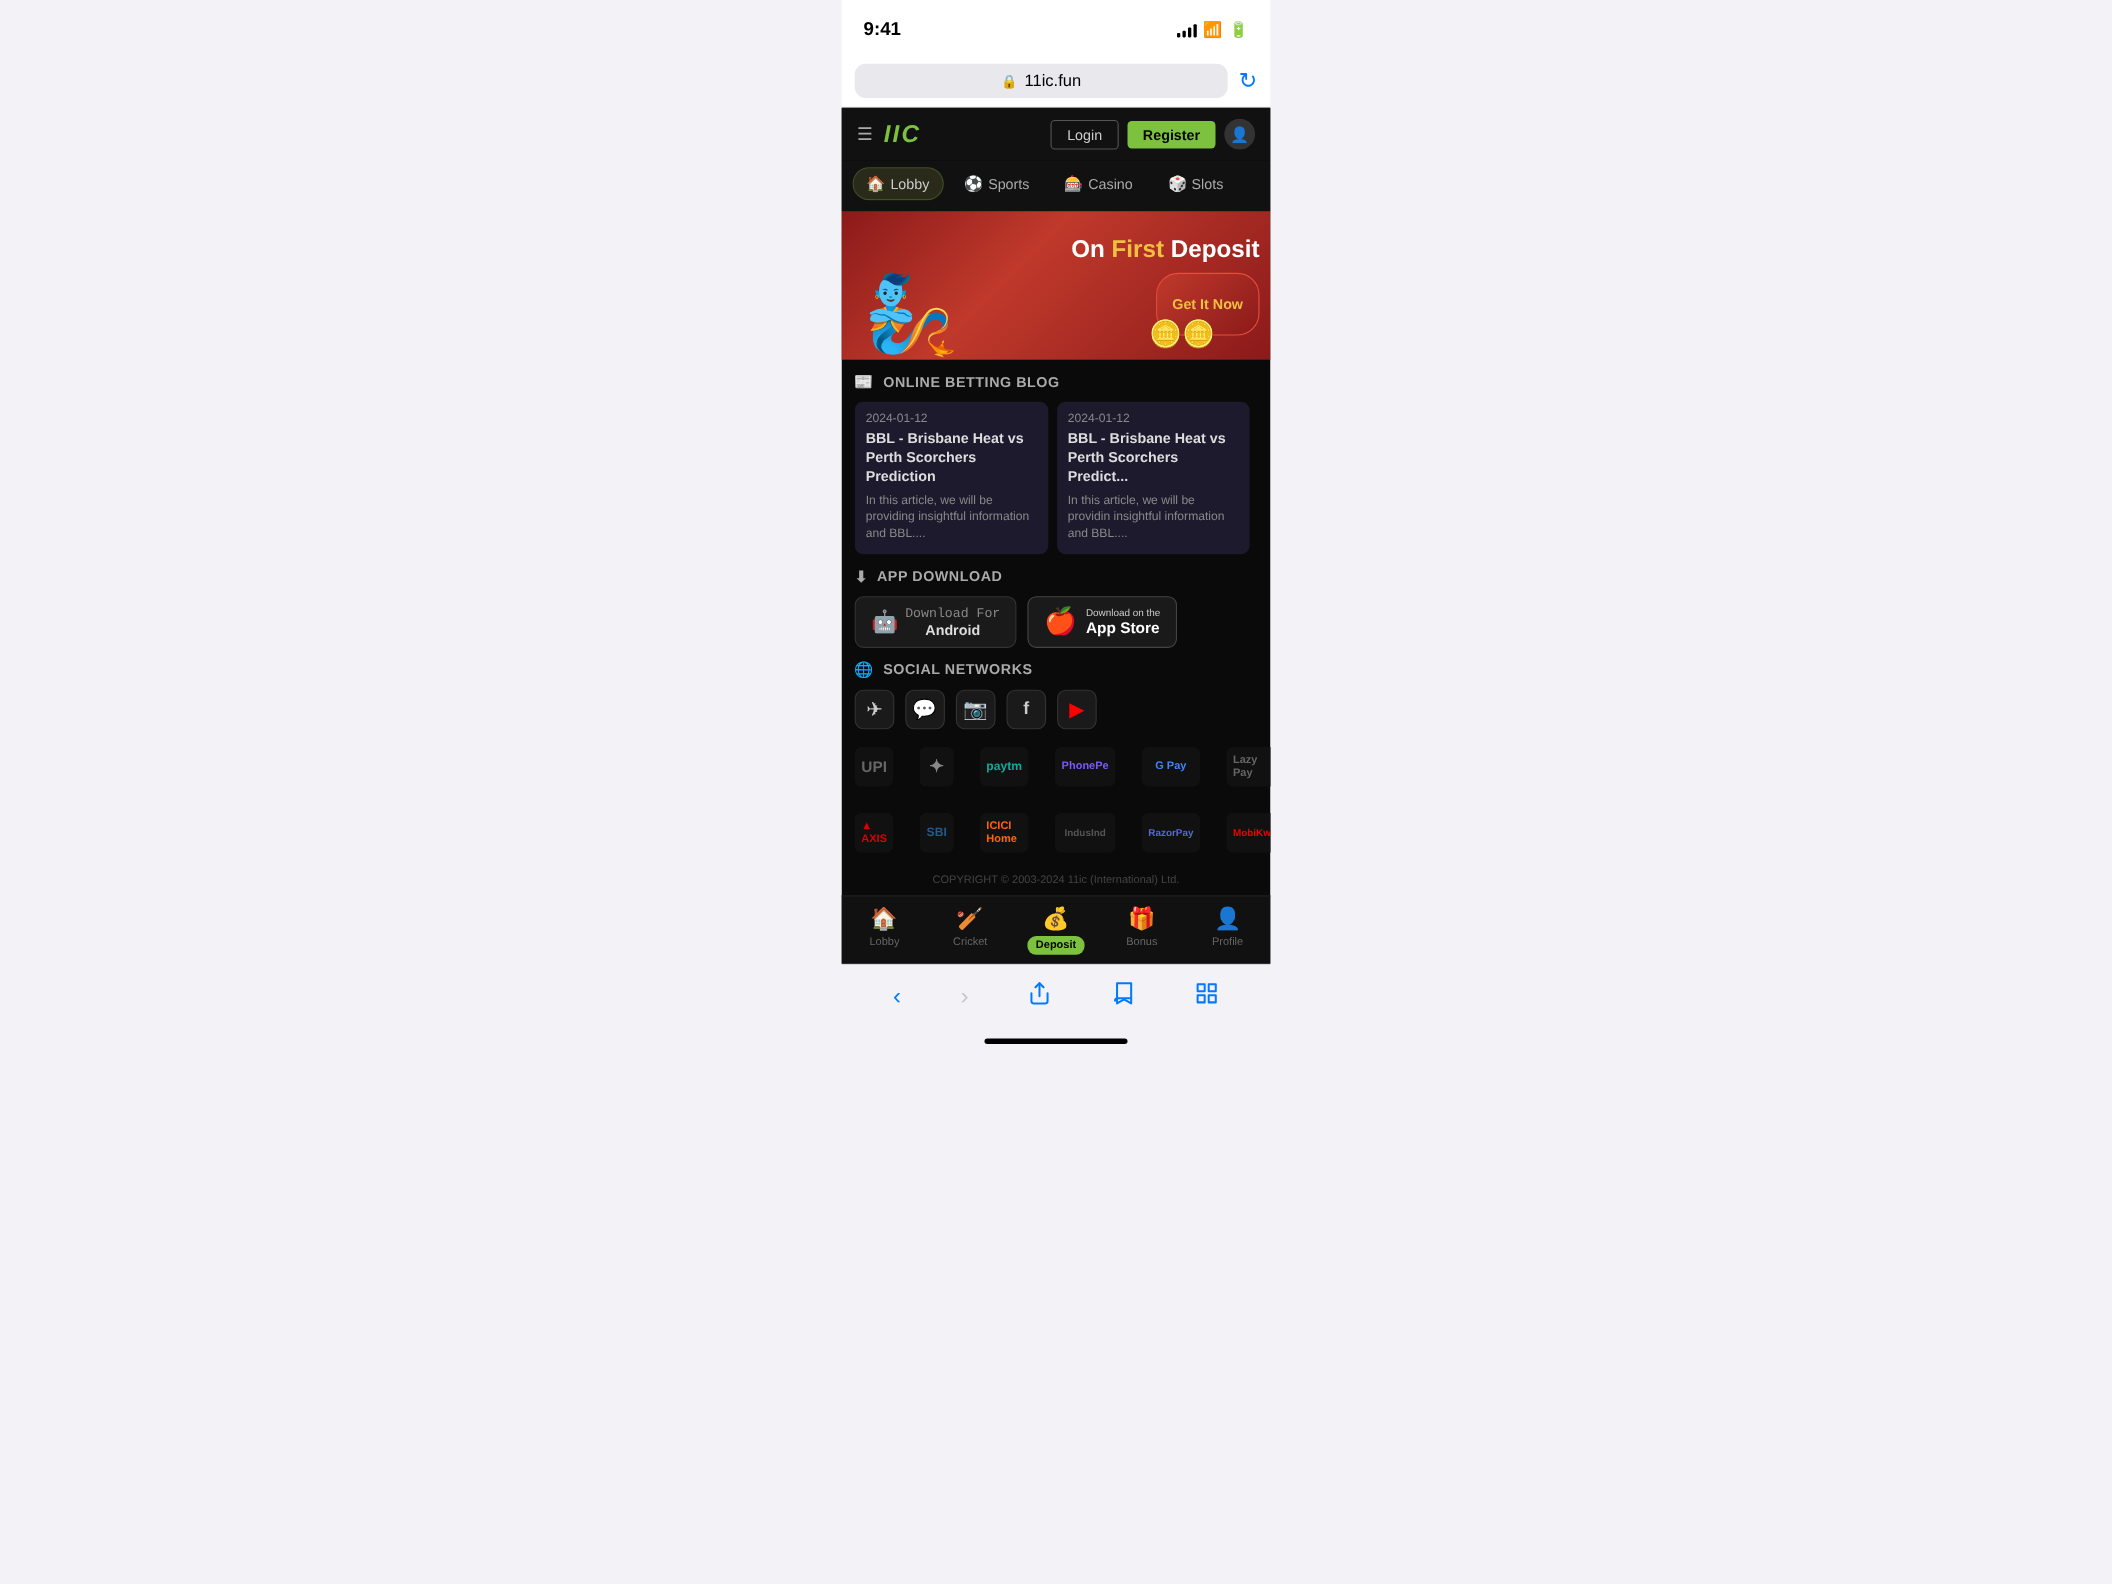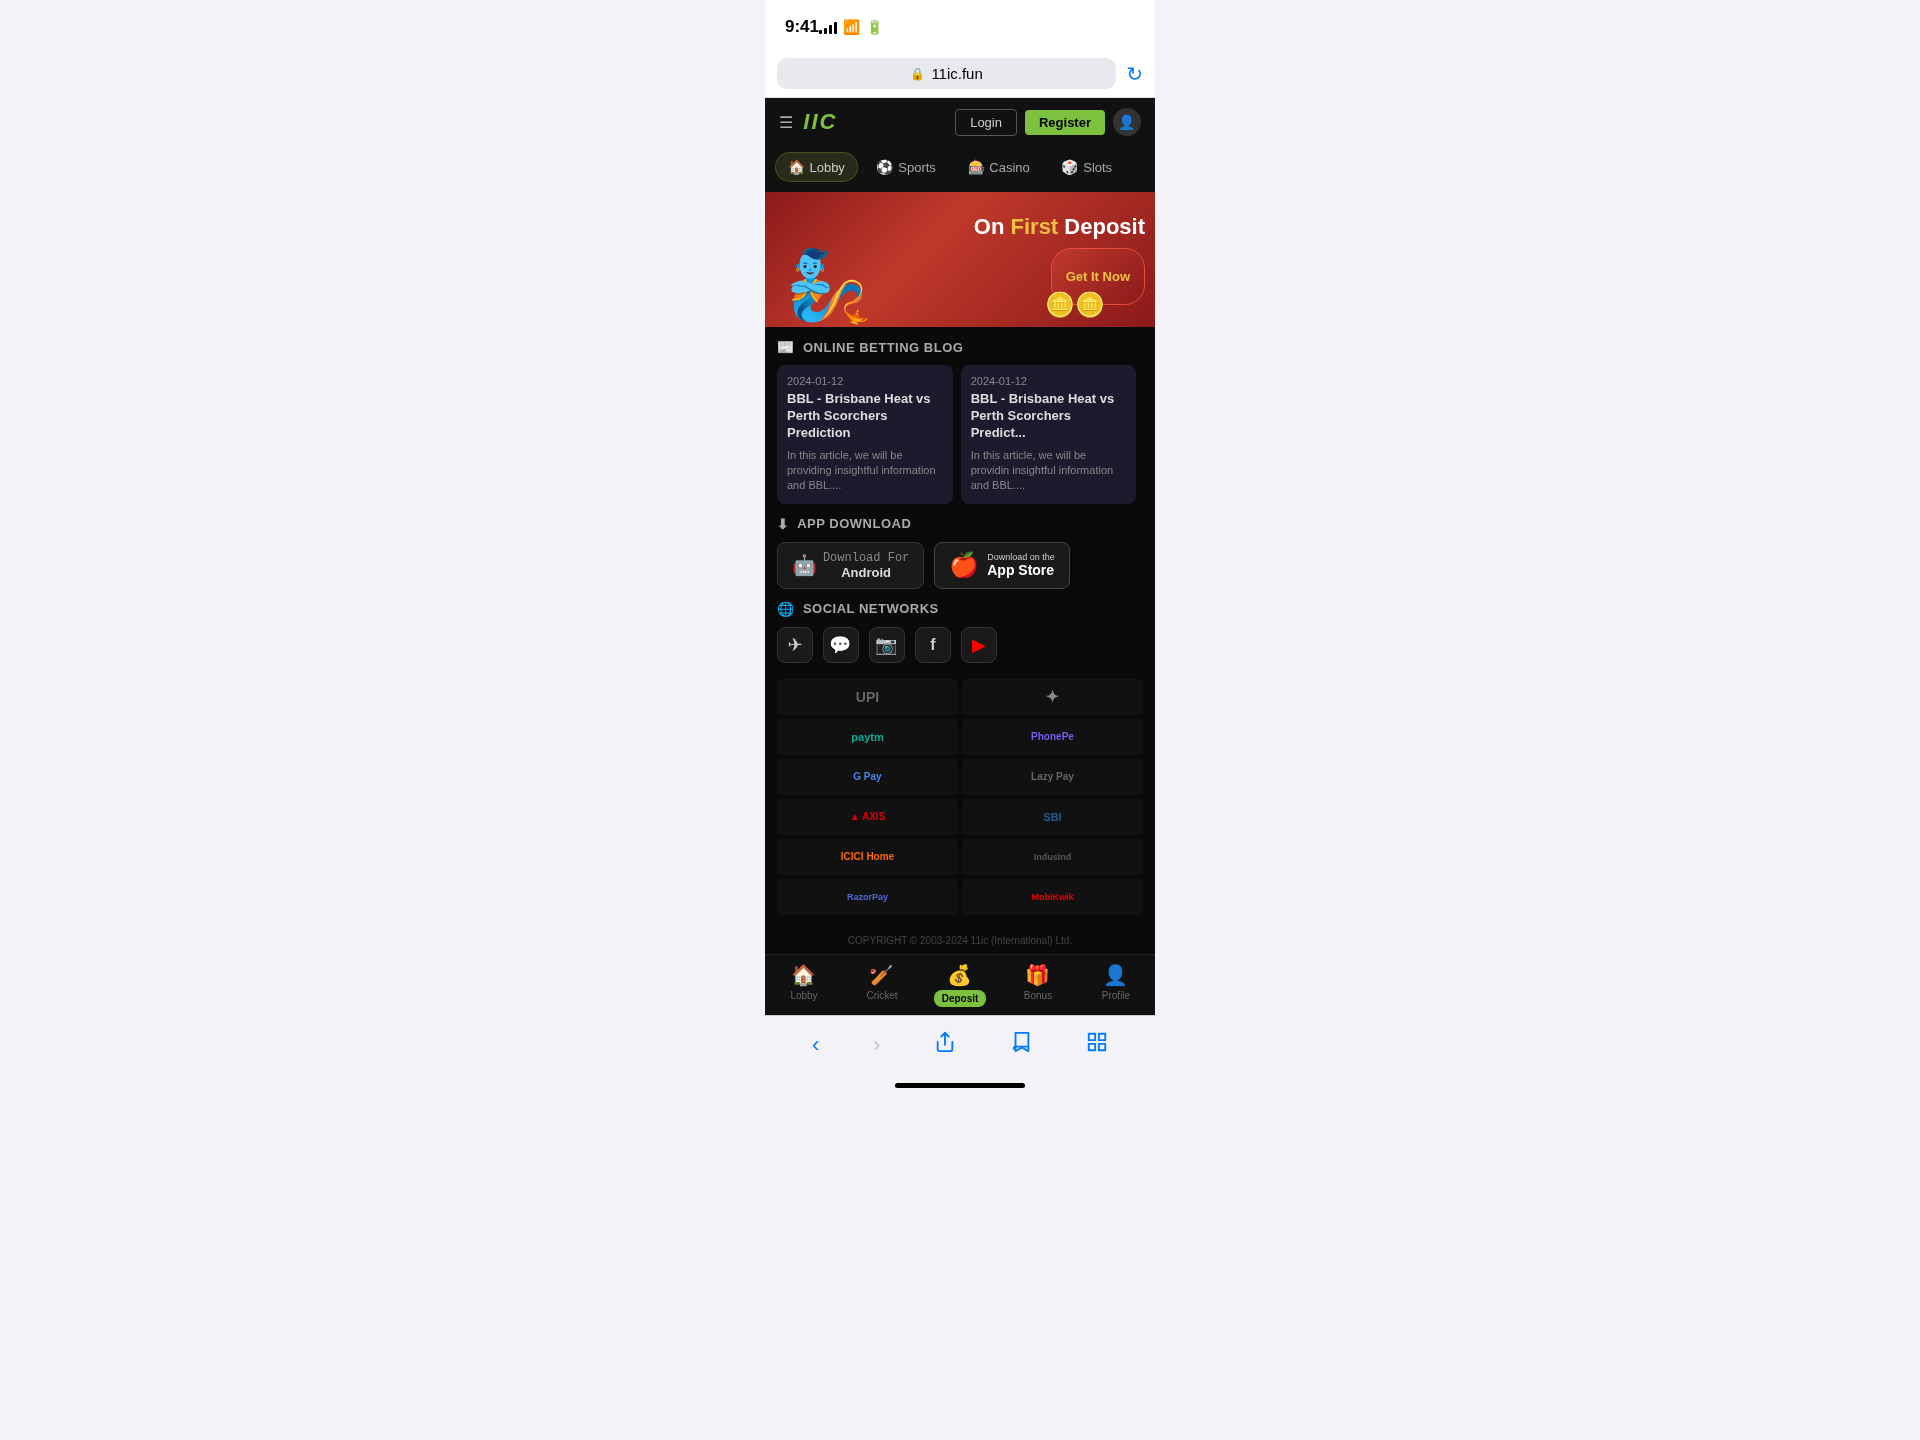--- a/index.html
+++ b/index.html
@@ -9,20 +9,21 @@
       font-family: -apple-system, BlinkMacSystemFont, 'Helvetica Neue', sans-serif;
       width: 390px;
       margin: 0 auto;
       min-height: 100vh;
     }
 
     
     .status-bar {
       background: white;
       display: flex;
+      justify-content: space-between;
       align-items: center;
       padding: 14px 20px 10px;
       height: 50px;
     }
     .status-time {
       font-size: 17px;
       font-weight: 600;
       color: #000;
     }
     .status-icons {
@@ -346,22 +347,22 @@
       justify-content: center;
       font-size: 18px;
       cursor: pointer;
       color: #ccc;
     }
 
     
     .payment-section {
       padding: 16px 12px 12px;
       display: grid;
-      grid-template-columns: repeat(2, 1fr);
-      gap: 4px;
+      grid-template-columns: repeat(6, 1fr);
+      gap: 24px;
     }
     .payment-logo {
       background: #111;
       border-radius: 6px;
       padding: 6px;
       display: flex;
       align-items: center;
       justify-content: center;
       height: 36px;
       font-size: 10px;

